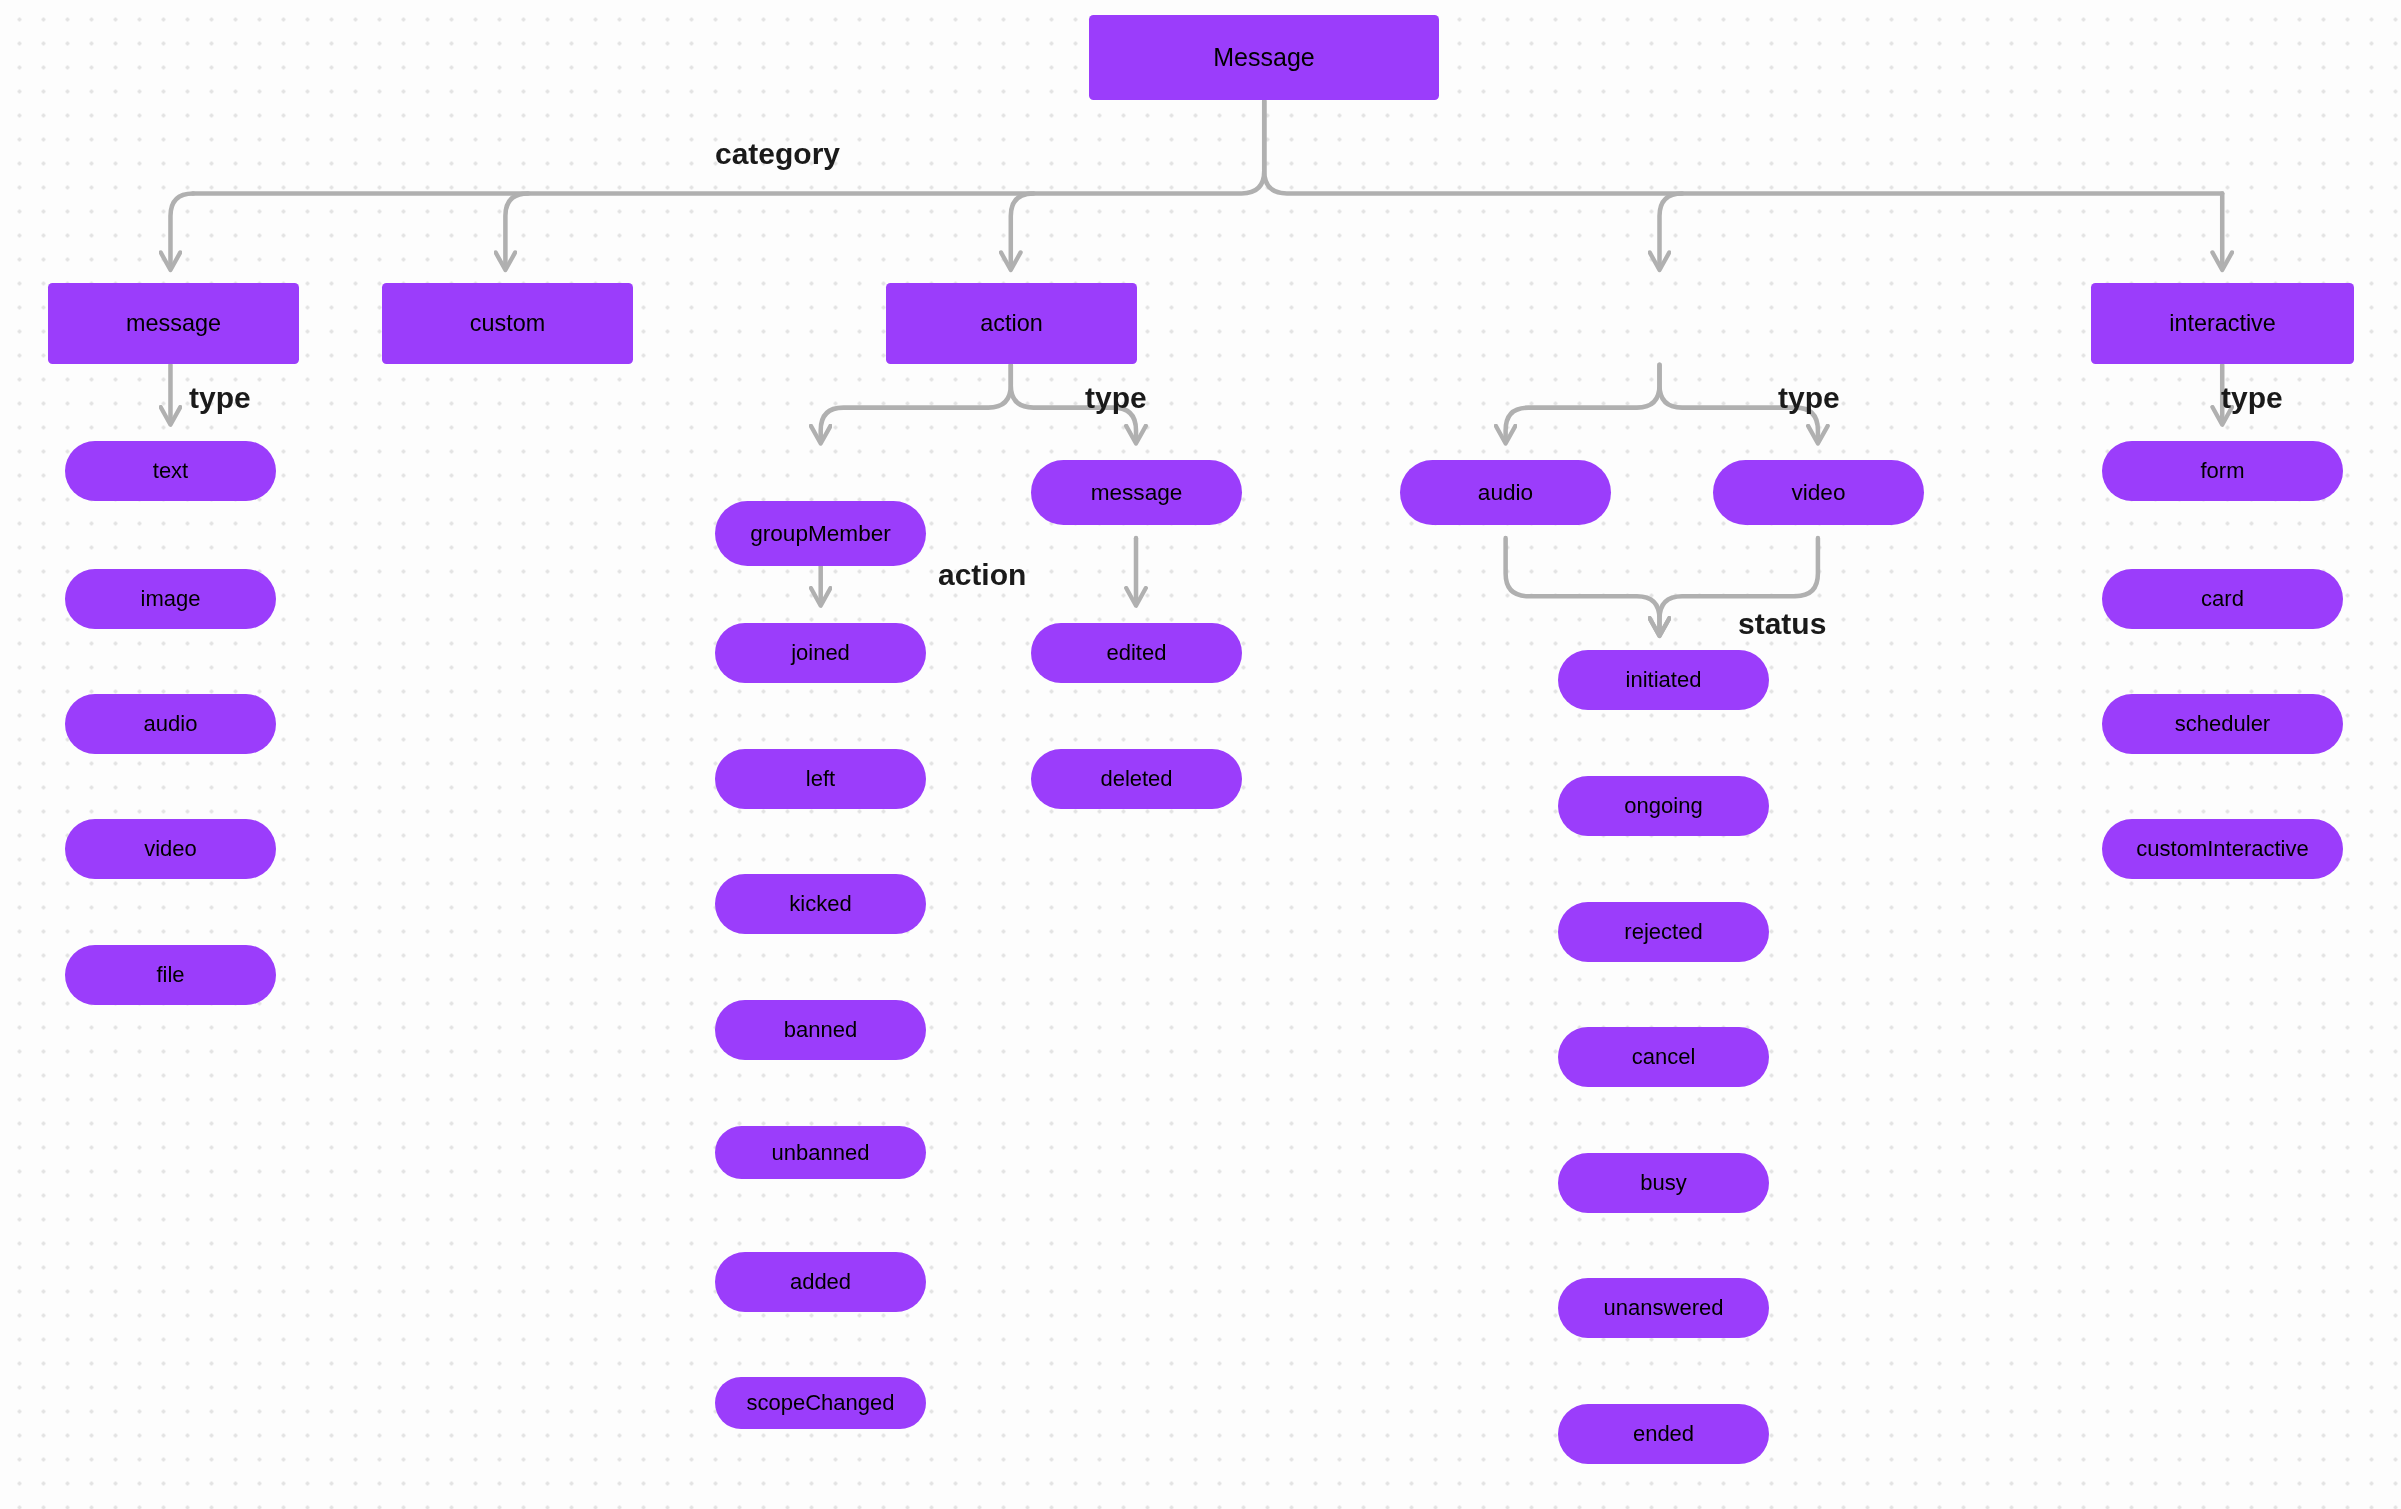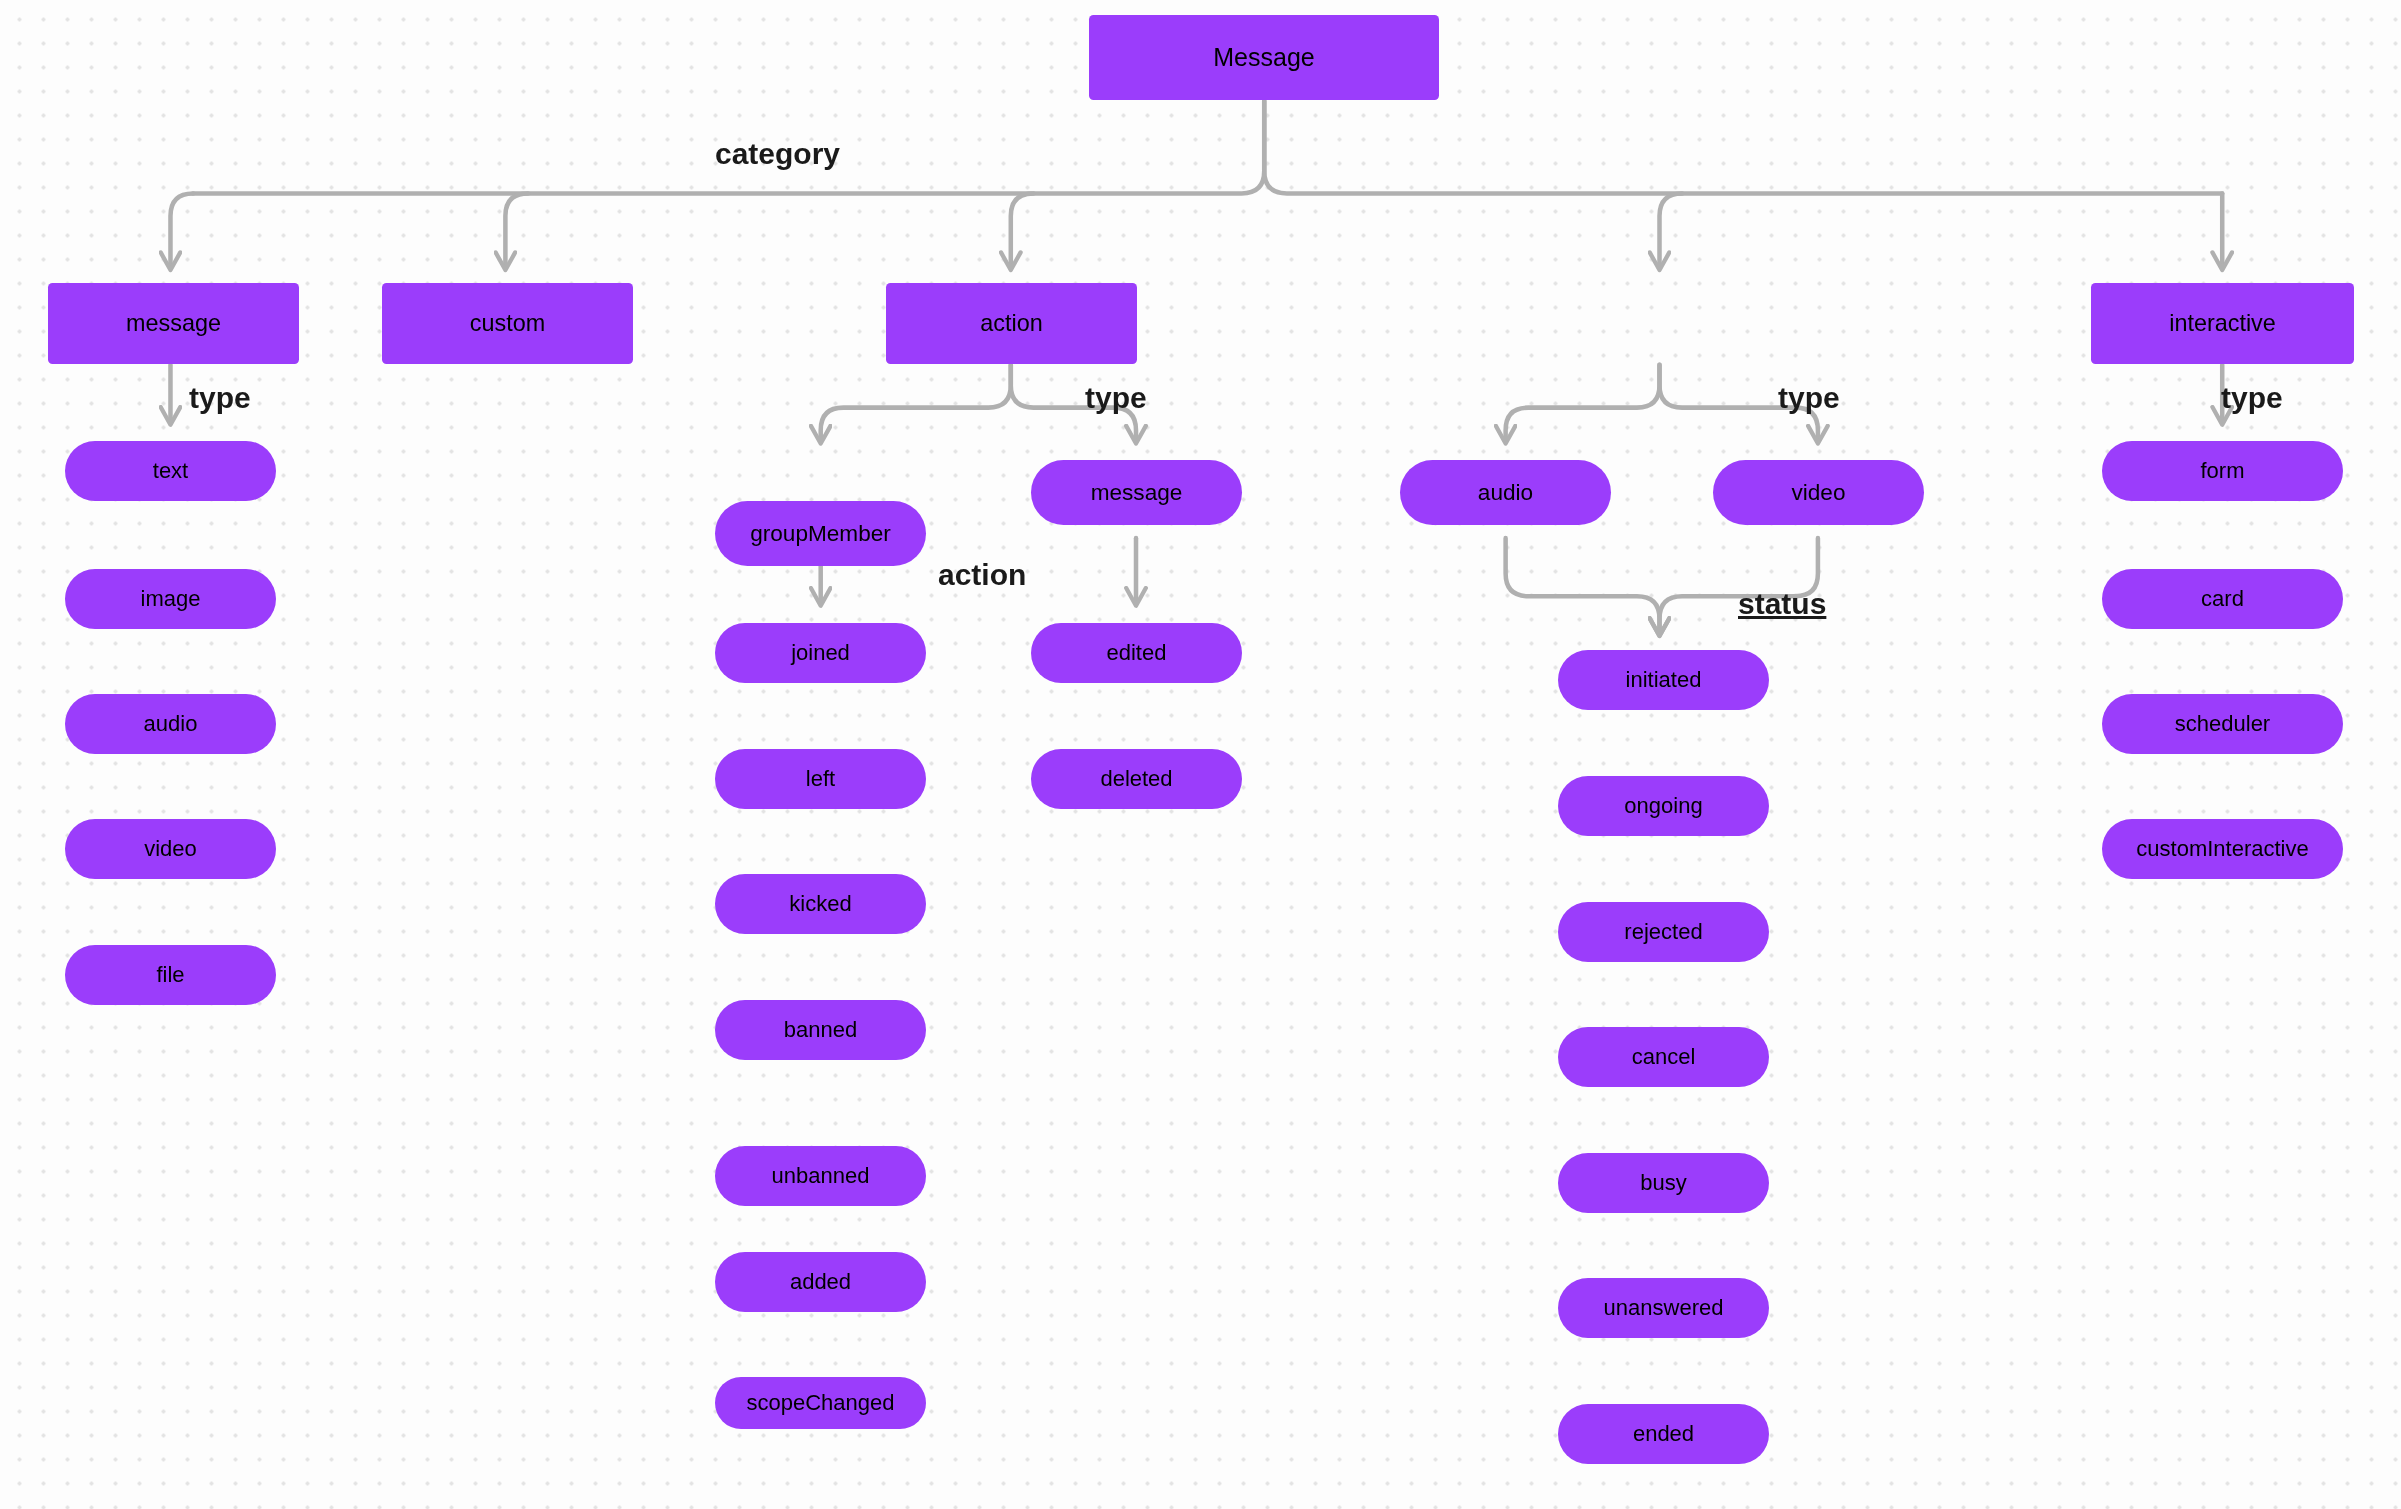--- a/index.html
+++ b/index.html
@@ -113,21 +113,21 @@
   <div class="node rect root" style="left:1089px; top:15px; width:350px; height:85px;">
     <span>Message</span>
   </div>
 
   <div class="edge-label" style="left:715px; top:137px;">category</div>
   <div class="edge-label" style="left:189px; top:381px;">type</div>
   <div class="edge-label" style="left:1085px; top:381px;">type</div>
   <div class="edge-label" style="left:1778px; top:381px;">type</div>
   <div class="edge-label" style="left:2221px; top:381px;">type</div>
   <div class="edge-label" style="left:938px; top:558px;">action</div>
-  <div class="edge-label" style="left:1738px; top:587px;text-decoration:underline;">status</div>
+  <div class="edge-label" style="left:1738px; top:607px;">status</div>
 
   <div class="node rect cat" style="left:48px; top:283px; width:251px; height:81px;">
     <span>message</span>
   </div>
   <div class="node rect cat" style="left:382px; top:283px; width:251px; height:81px;">
     <span>custom</span>
   </div>
   <div class="node rect cat" style="left:886px; top:283px; width:251px; height:81px;">
     <span>action</span>
   </div>
@@ -163,21 +163,21 @@
   </div>
   <div class="node pill leaf" style="left:715px; top:749px; width:211px; height:60px;">
     <span>left</span>
   </div>
   <div class="node pill leaf" style="left:715px; top:874px; width:211px; height:60px;">
     <span>kicked</span>
   </div>
   <div class="node pill leaf" style="left:715px; top:1000px; width:211px; height:60px;">
     <span>banned</span>
   </div>
-  <div class="node pill leaf" style="left:715px; top:1126px; width:211px; height:60px;margin-top:20px;">
+  <div class="node pill leaf" style="left:715px; top:1126px; width:211px; height:53px;">
     <span>unbanned</span>
   </div>
   <div class="node pill leaf" style="left:715px; top:1252px; width:211px; height:60px;">
     <span>added</span>
   </div>
   <div class="node pill leaf" style="left:715px; top:1377px; width:211px; height:52px;">
     <span>scopeChanged</span>
   </div>
 
   <div class="node pill leaf" style="left:1031px; top:623px; width:211px; height:60px;">

